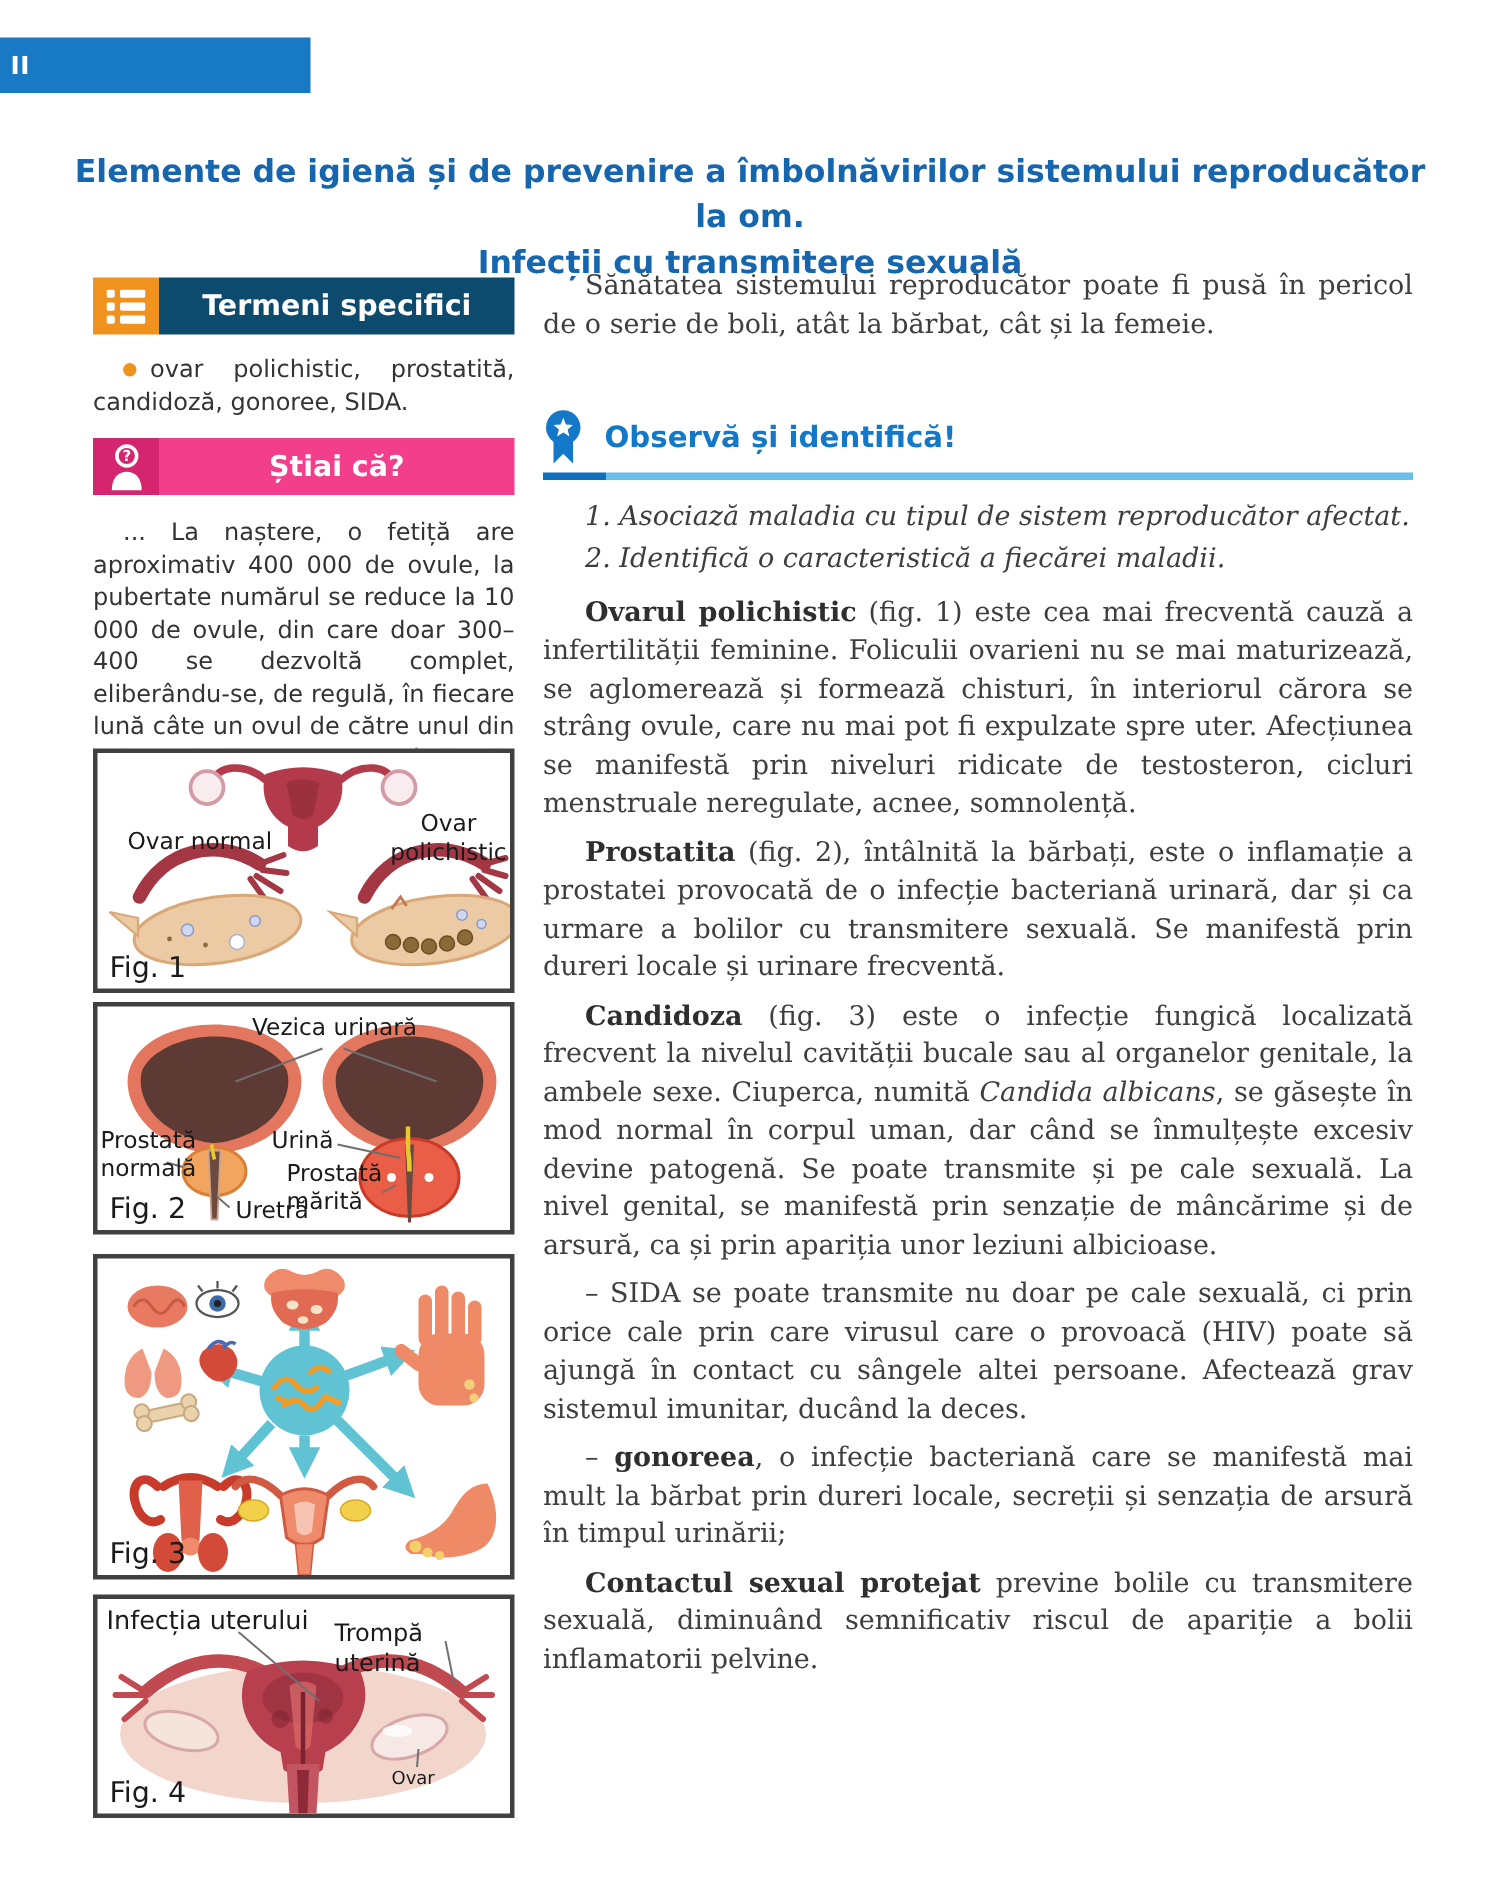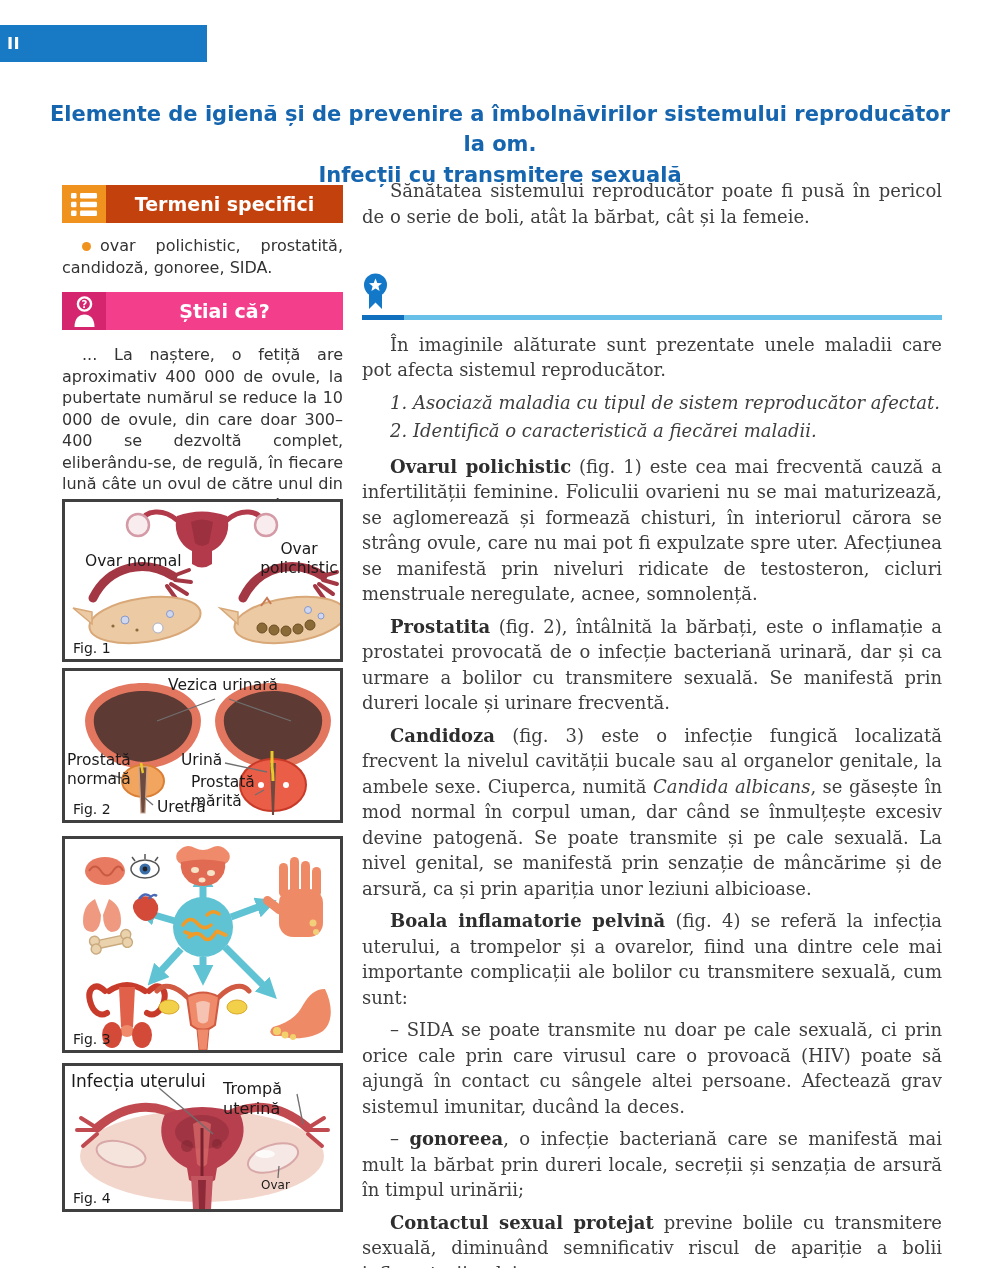--- a/index.html
+++ b/index.html
@@ -18,36 +18,36 @@
               color:#1565af;font-weight:bold;font-size:21px;line-height:1.45;}
 
   
   .left-col{position:absolute;left:62px;top:185px;width:281px;}
   .side-header{display:flex;height:38px;}
   .icon-box{width:44px;display:flex;align-items:center;justify-content:center;flex:none;}
   .icon-box.orange{background:#f0921e;}
   .icon-box.pink{background:#d4256e;}
   .side-bar-label{flex:1;display:flex;align-items:center;justify-content:center;
                   color:#fff;font-weight:bold;font-size:19px;}
-  .side-bar-label.orange{background:#c2410c;}
+  .side-bar-label.orange{background:#0c4a6e;}
   .side-bar-label.pink{background:#f33e8c;}
   .side-para{font-size:16px;line-height:21.5px;color:#333;text-align:justify;
              margin:12px 0 10px 0;text-indent:20px;}
   .side-para.stiai{margin-top:14px;}
   .bullet-dot{display:inline-block;width:9px;height:9px;border-radius:50%;
               background:#f0921e;margin-right:9px;}
 
   
   .figbox{position:absolute;left:62px;width:275px;border:3px solid #404040;background:#fff;}
   .figbox svg{position:absolute;left:0;top:0;}
   #fig1{top:499px;height:157px;}
   #fig2{top:668px;height:149px;}
   #fig3{top:836px;height:211px;}
   #fig4{top:1063px;height:143px;}
-  .figcap{position:absolute;left:8px;bottom:3px;font-size:14px;color:#1a1a1a;}
+  .figcap{position:absolute;left:8px;bottom:3px;font-size:19px;color:#1a1a1a;}
   .figlabel{position:absolute;font-size:15.5px;line-height:1.22;color:#1a1a1a;}
 
   
   .right-col{position:absolute;left:362px;top:178px;width:580px;
              font-family:"DejaVu Serif","Liberation Serif",serif;
              font-size:18px;line-height:25.5px;color:#3e3e3e;}
   .right-col p{margin:0 0 7px 0;text-align:justify;text-indent:28px;}
   .right-col p.task{font-style:italic;text-align:left;margin:0 0 3px 0;}
   .observa-head{display:flex;align-items:center;gap:14px;margin-top:44px;text-indent:0;}
   .observa-title{font-family:"DejaVu Sans","Liberation Sans",sans-serif;
@@ -310,37 +310,36 @@
 
   <div class="right-col">
     <p>Sănătatea sistemului reproducător poate fi pusă în pericol de o serie de boli, atât la bărbat, cât și la femeie.</p>
 
     <div class="observa-head">
       <svg width="27" height="37" viewBox="0 0 27 37">
         <polygon points="7,19 7,36 13.5,29.5 20,36 20,19" fill="#1478c8"></polygon>
         <circle cx="13.5" cy="12" r="11.5" fill="#1478c8"></circle>
         <polygon points="13.5,5.5 15.3,10 20,10.3 16.4,13.3 17.6,18 13.5,15.4 9.4,18 10.6,13.3 7,10.3 11.7,10" fill="#fff"></polygon>
       </svg>
+      <span class="observa-title">Observă și identifică!</span>
     </div>
     <div class="observa-rule">
       <div class="dark"></div>
       <div class="light"></div>
     </div>
 
-    <p>În imaginile alăturate sunt prezentate unele maladii care pot afecta sistemul reproducător.</p>
     <p class="task">1. Asociază maladia cu tipul de sistem reproducător afectat.</p>
     <p class="task" style="margin-bottom:10px;">2. Identifică o caracteristică a fiecărei maladii.</p>
 
     <p><span class="lead">Ovarul polichistic</span><span> (fig. 1) este cea mai frecventă cauză a infertilității feminine. Foliculii ovarieni nu se mai maturizează, se aglomerează și formează chisturi, în interiorul cărora se strâng ovule, care nu mai pot fi expulzate spre uter. Afecțiunea se manifestă prin niveluri ridicate de testosteron, cicluri menstruale neregulate, acnee, somnolență.</span></p>
 
     <p><span class="lead">Prostatita</span><span> (fig. 2), întâlnită la bărbați, este o inflamație a prostatei provocată de o infecție bacteriană urinară, dar și ca urmare a bolilor cu transmitere sexuală. Se manifestă prin dureri locale și urinare frecventă.</span></p>
 
     <p><span class="lead">Candidoza</span><span> (fig. 3) este o infecție fungică localizată frecvent la nivelul cavității bucale sau al organelor genitale, la ambele sexe. Ciuperca, numită </span><i>Candida albicans</i><span>, se găsește în mod normal în corpul uman, dar când se înmulțește excesiv devine patogenă. Se poate transmite și pe cale sexuală. La nivel genital, se manifestă prin senzație de mâncărime și de arsură, ca și prin apariția unor leziuni albicioase.</span></p>
 
-    <p><span class="lead">Boala inflamatorie pelvină</span><span> (fig. 4) se referă la infecția uterului, a trompelor și a ovarelor, fiind una dintre cele mai importante complicații ale bolilor cu transmitere sexuală, cum sunt:</span></p>
 
     <p>– SIDA se poate transmite nu doar pe cale sexuală, ci prin orice cale prin care virusul care o provoacă (HIV) poate să ajungă în contact cu sângele altei persoane. Afectează grav sistemul imunitar, ducând la deces.</p>
 
     <p><span>– </span><span class="lead">gonoreea</span><span>, o infecție bacteriană care se manifestă mai mult la bărbat prin dureri locale, secreții și senzația de arsură în timpul urinării;</span></p>
 
     <p><span class="lead">Contactul sexual protejat</span><span> previne bolile cu transmitere sexuală, diminuând semnificativ riscul de apariție a bolii inflamatorii pelvine.</span></p>
 
   </div>
 
 </div>

